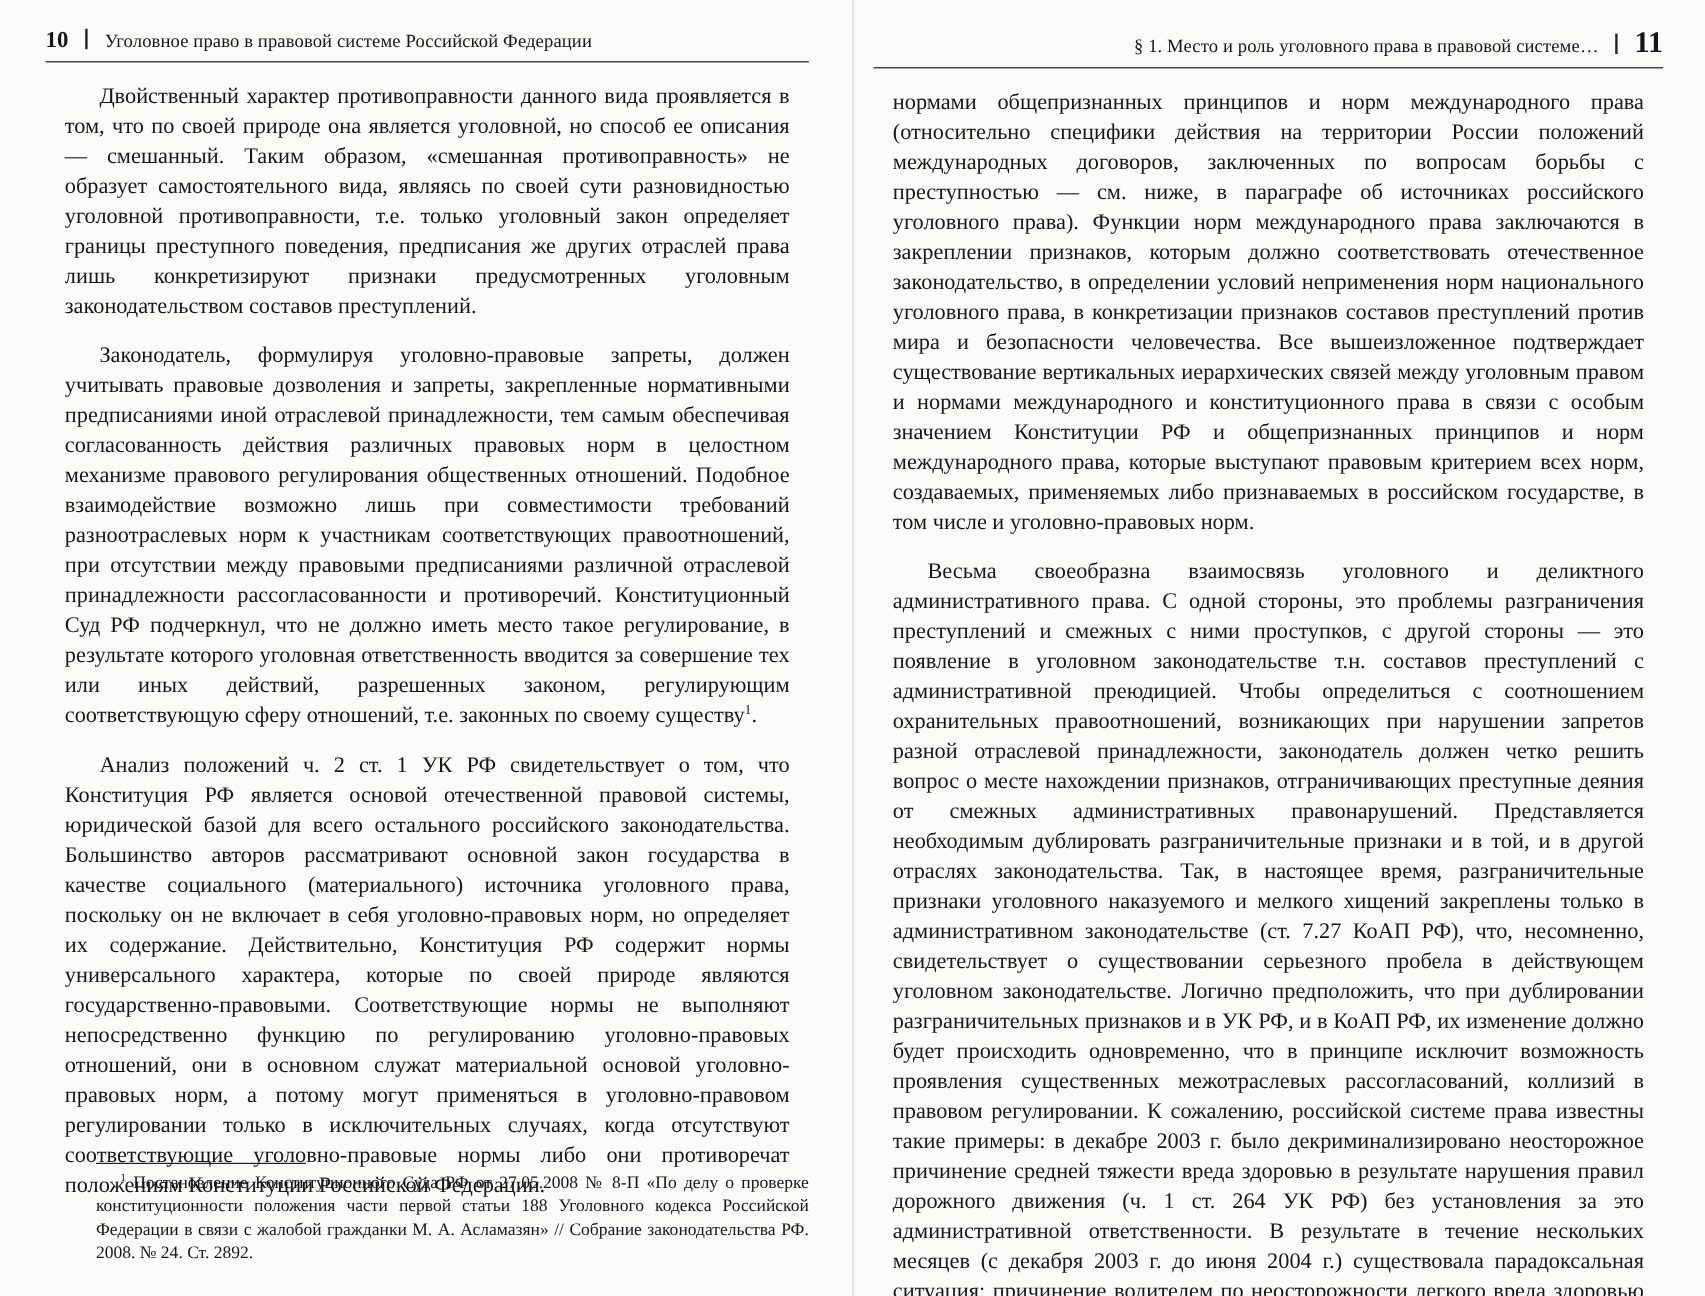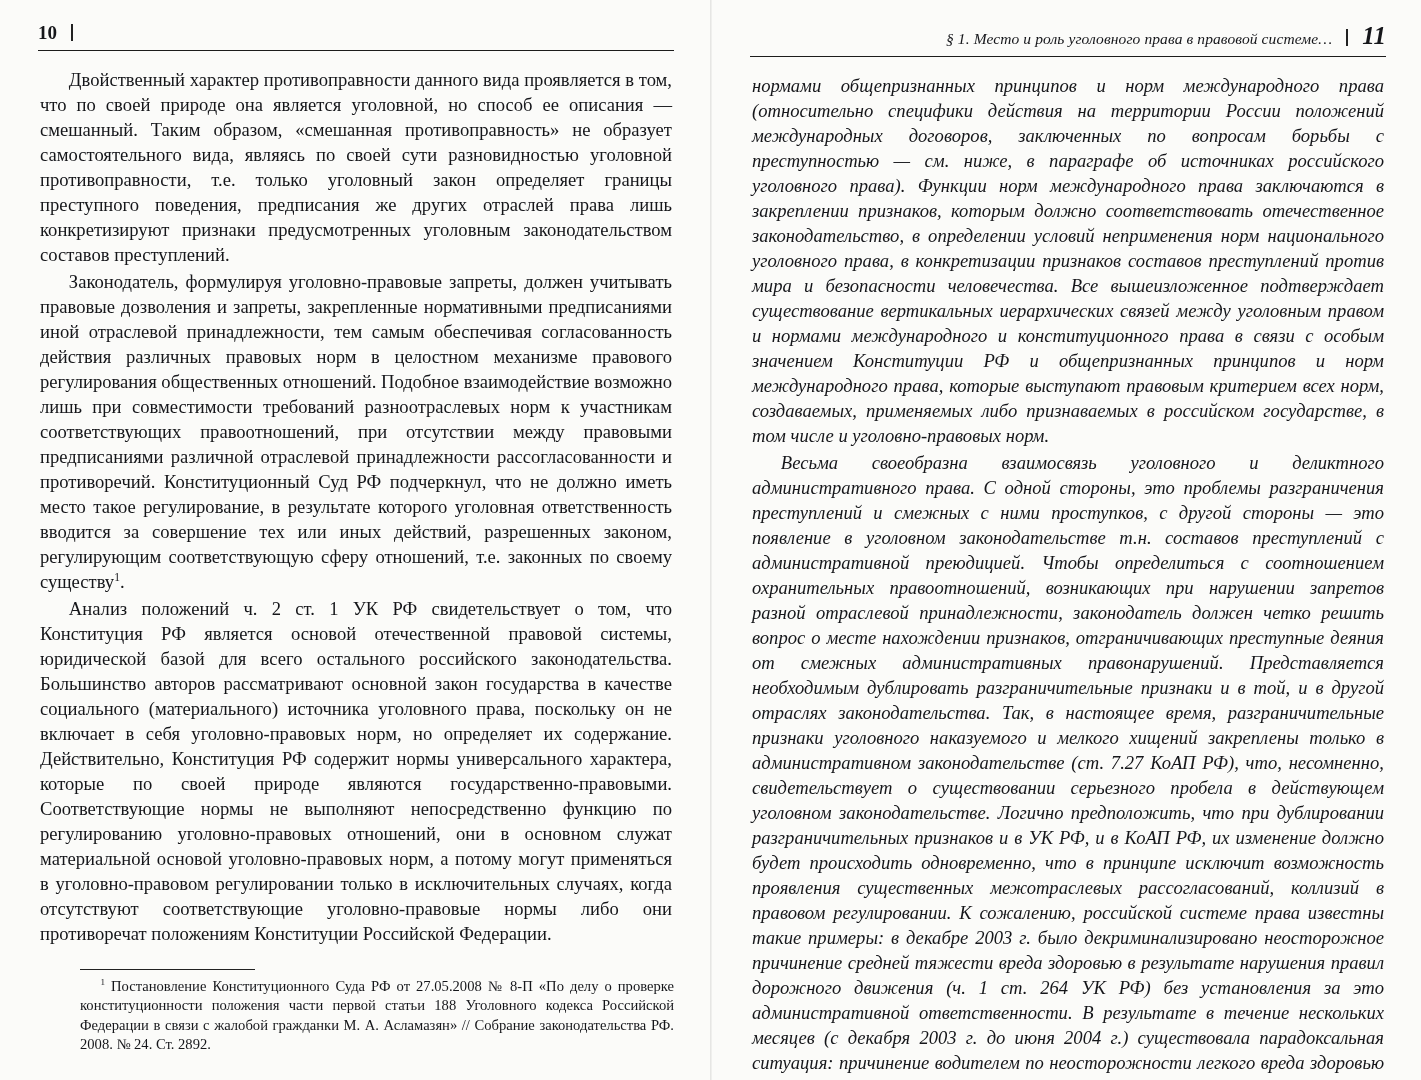--- a/index.html
+++ b/index.html
@@ -32,23 +32,22 @@
     background: linear-gradient(to right, rgba(0,0,0,0.10), rgba(0,0,0,0.03));
   }
   .col {
     position: relative;
     box-sizing: border-box;
     width: 710px;
     height: 1080px;
     padding: 22px 36px 10px 38px;
   }
   .col.right {
-    padding-left: 40px;
+    padding-left: 18px;
     padding-right: 34px;
-    font-style: italic;
   }
   .runhead {
     display: flex;
     align-items: baseline;
     font-size: 15.5px;
     letter-spacing: 0.1px;
     margin: 0 0 6px 0;
     white-space: nowrap;
     text-align: center;
   }
@@ -89,21 +88,21 @@
     width: 100%;
   }
   .body-text {
     font-size: 18.6px;
     line-height: 1.345;
     text-align: justify;
     text-justify: inter-word;
     hyphens: manual;
   }
   .body-text p {
-    margin: 2px;
+    margin: 16px;
     text-indent: 1.55em;
   }
   .body-text p.noindent {
     text-indent: 0;
   }
   sup {
     font-size: 0.62em;
     vertical-align: super;
     line-height: 0;
   }
@@ -135,20 +134,21 @@
 
 <div class="page">
 
   <div class="gutter"></div>
 
   <div class="col left">
 
     <div class="runhead left">
       <span class="folio">10</span>
       <span class="rule"></span>
+      <span>Уголовное право в правовой системе Российской Федерации</span>
     </div>
     <hr class="headrule">
 
     <div class="body-text">
       <p>Двойственный характер противоправности данного вида проявляется в том, что по своей природе она является уголовной, но способ ее описания — смешанный. Таким образом, «смешанная противоправность» не образует самостоятельного вида, являясь по своей сути разновидностью уголовной противоправности, т.е. только уголовный закон определяет границы преступного поведения, предписания же других отраслей права лишь конкретизируют признаки предусмотренных уголовным законодательством составов преступлений.</p>
       <p><span>Законодатель, формулируя уголовно-правовые запреты, должен учитывать правовые дозволения и запреты, закрепленные нормативными предписаниями иной отраслевой принадлежности, тем самым обеспечивая согласованность действия различных правовых норм в целостном механизме правового регулирования общественных отношений. Подобное взаимодействие возможно лишь при совместимости требований разноотраслевых норм к участникам соответствующих правоотношений, при отсутствии между правовыми предписаниями различной отраслевой принадлежности рассогласованности и противоречий. Конституционный Суд РФ подчеркнул, что не должно иметь место такое регулирование, в результате которого уголовная ответственность вводится за совершение тех или иных действий, разрешенных законом, регулирующим соответствующую сферу отношений, т.е. законных по своему существу</span><sup>1</sup>.</p>
       <p>Анализ положений ч. 2 ст. 1 УК РФ свидетельствует о том, что Конституция РФ является основой отечественной правовой системы, юридической базой для всего остального российского законодательства. Большинство авторов рассматривают основной закон государства в качестве социального (материального) источника уголовного права, поскольку он не включает в себя уголовно-правовых норм, но определяет их содержание. Действительно, Конституция РФ содержит нормы универсального характера, которые по своей природе являются государственно-правовыми. Соответствующие нормы не выполняют непосредственно функцию по регулированию уголовно-правовых отношений, они в основном служат материальной основой уголовно-правовых норм, а потому могут применяться в уголовно-правовом регулировании только в исключительных случаях, когда отсутствуют соответствующие уголовно-правовые нормы либо они противоречат положениям Конституции Российской Федерации.</p>
     </div>
 
     <div class="footnote-wrap">

